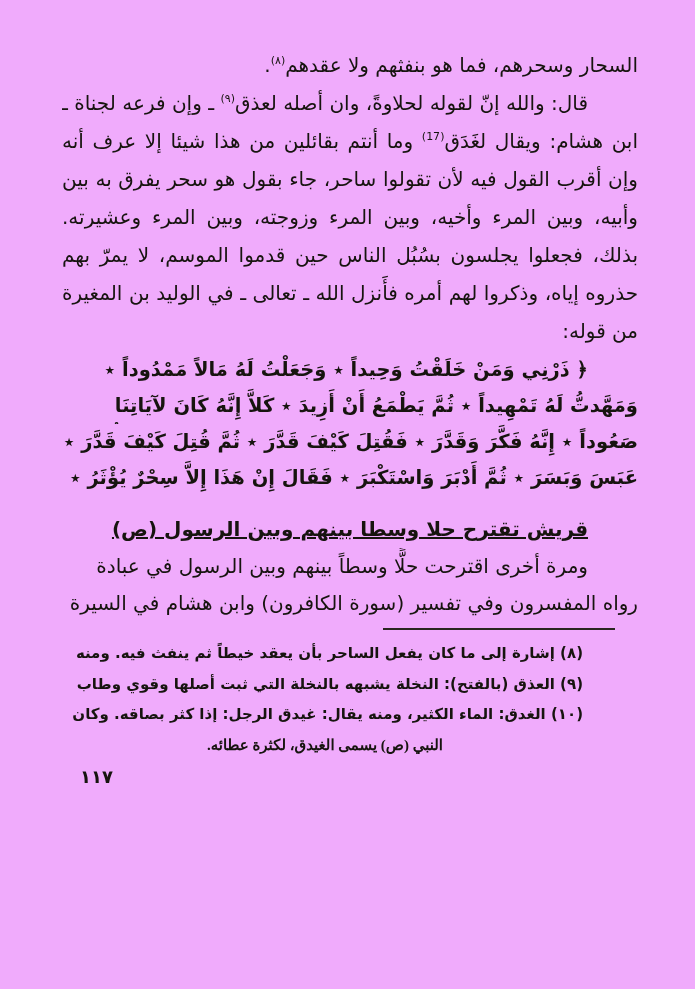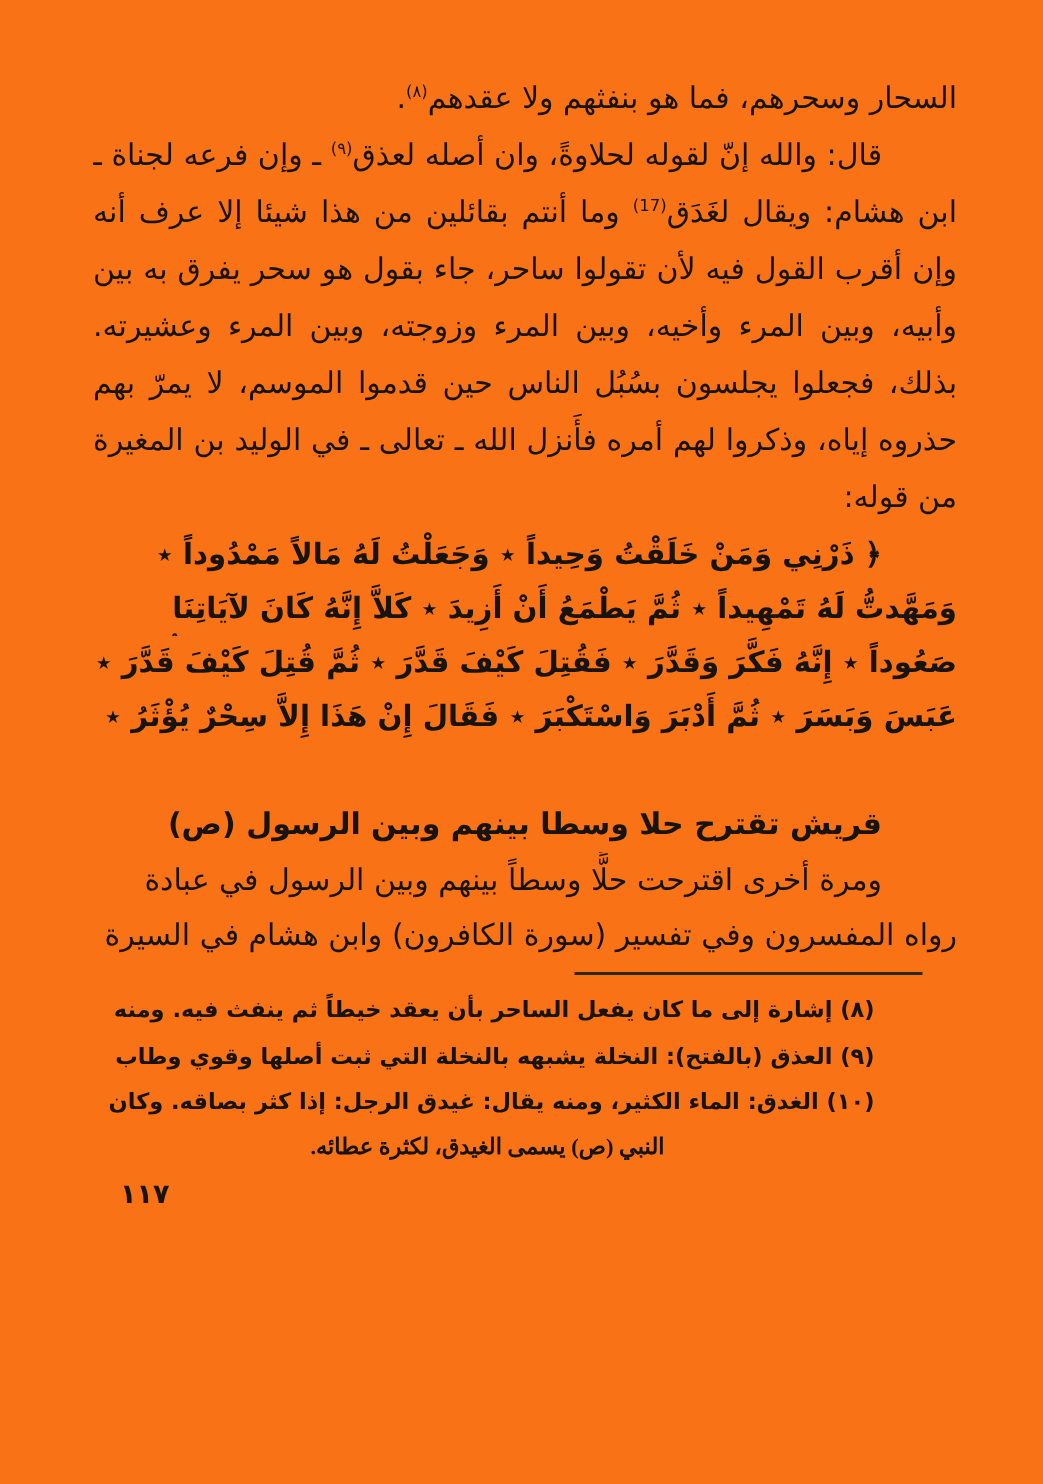--- a/index.html
+++ b/index.html
@@ -1,32 +1,32 @@
 <!DOCTYPE html>
 <html lang="ar" dir="rtl"><head>
 <meta charset="utf-8">
 <style>
   html,body{margin:0;padding:0;background:#e9e7e2;}
   .page{
     width:695px;height:989px;box-sizing:border-box;position:relative;
-    background:#f97316;color:#17140f;direction:rtl;
+    background:#f0abfc;color:#17140f;direction:rtl;
     font-family:"DejaVu Sans",sans-serif;
     padding:46px 57px 0 62px;overflow:hidden;
   }
   
   .line{font-size:20px;line-height:38px;height:38px;overflow:hidden;text-align:right;}
   .fill{text-align:justify;text-align-last:justify;}
   .end{text-align:right;text-align-last:right;}
   .indent{padding-right:50px;}
   sup{font-size:11px;line-height:0;vertical-align:super;font-weight:normal;}
   
   .quote{margin-top:2px;}
   .quote .qline{font-size:19.5px;font-weight:bold;line-height:36px;height:36px;overflow:hidden;text-align:right;}
   
-  .heading{margin-top:34px;font-weight:bold;}
+  .heading{margin-top:14px;font-weight:bold;text-decoration:underline;}
   .section-p .pline{font-size:20px;line-height:37px;height:37px;overflow:hidden;text-align:right;}
   
   .fn-sep{height:2px;width:232px;margin:6px 23px 8px auto;background:#2a2620;}
   
   .footnotes .fline{font-size:15px;font-weight:bold;line-height:30.5px;height:30.5px;overflow:hidden;text-align:right;}
   .findent{padding-right:55px;}
   .cont1{padding-right:150px;text-align:right;text-align-last:right;}
   .cont2{padding-right:195px;text-align:right;text-align-last:right;font-family:Liberation Serif, serif;}
   
   .page-number{direction:ltr;text-align:left;padding-left:18px;margin-top:6px;

